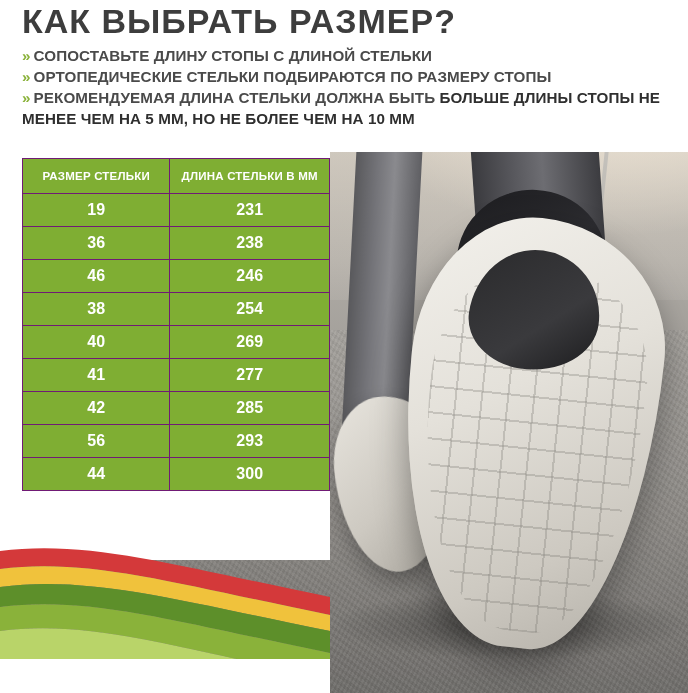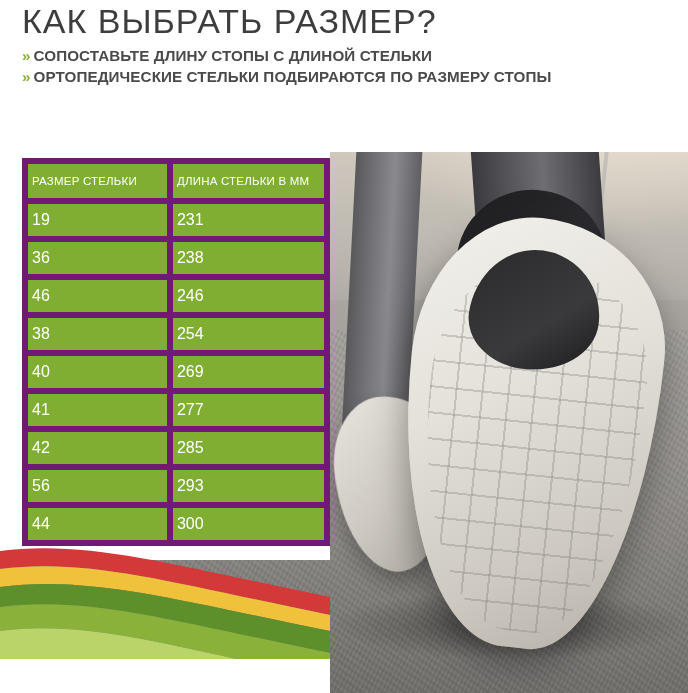--- a/index.html
+++ b/index.html
@@ -126,21 +126,21 @@
     position: absolute;
     left: 0; top: 0; width: 330px; height: 560px;
     background: #ffffff;
   }
 
   
   .headline {
     position: absolute;
     left: 22px; top: 2px;
     font-size: 34px;
-    font-weight: normal;
+    font-weight: bold;
     letter-spacing: 1px;
     color: #3d3d3d;
     white-space: nowrap;
   }
   .bullets {
     position: absolute;
     left: 22px; top: 45px;
     width: 648px;
   }
   .bullet {
@@ -165,24 +165,24 @@
 
   
   .table {
     position: absolute;
     left: 22px; top: 158px;
     width: 308px;
     border-collapse: collapse;
     background: #7fae33;
   }
   .table td, .table th {
-    border: 6px solid #701a75;
+    border: 1px solid #701a75;
     color: #ffffff;
-    text-align: left;
-    font-weight: normal;
+    text-align: center;
+    font-weight: bold;
   }
   .table thead th {
     font-size: 11.5px;
     line-height: 14px;
     padding: 10px 4px;
     letter-spacing: 0.2px;
     vertical-align: middle;
   }
   .table tbody td {
     font-size: 16px;
@@ -229,20 +229,23 @@
 
   <div class="headline">КАК ВЫБРАТЬ РАЗМЕР?</div>
 
   <div class="bullets">
     <div class="bullet">
       <span class="chev">»</span><span>СОПОСТАВЬТЕ ДЛИНУ СТОПЫ С ДЛИНОЙ СТЕЛЬКИ</span>
     </div>
     <div class="bullet">
       <span class="chev">»</span><span>ОРТОПЕДИЧЕСКИЕ СТЕЛЬКИ ПОДБИРАЮТСЯ ПО РАЗМЕРУ СТОПЫ</span>
     </div>
+    <div class="bullet bullet-wrap">
+      <span class="chev">»</span><span>РЕКОМЕНДУЕМАЯ ДЛИНА СТЕЛЬКИ ДОЛЖНА БЫТЬ </span><span class="dark">БОЛЬШЕ ДЛИНЫ СТОПЫ НЕ МЕНЕЕ ЧЕМ НА 5 ММ, НО НЕ БОЛЕЕ ЧЕМ НА 10 ММ</span>
+    </div>
   </div>
 
   <table class="table">
     <thead>
       <tr>
         <th class="col-size">РАЗМЕР СТЕЛЬКИ</th>
         <th class="col-len">ДЛИНА СТЕЛЬКИ В ММ</th>
       </tr>
     </thead>
     <tbody>

